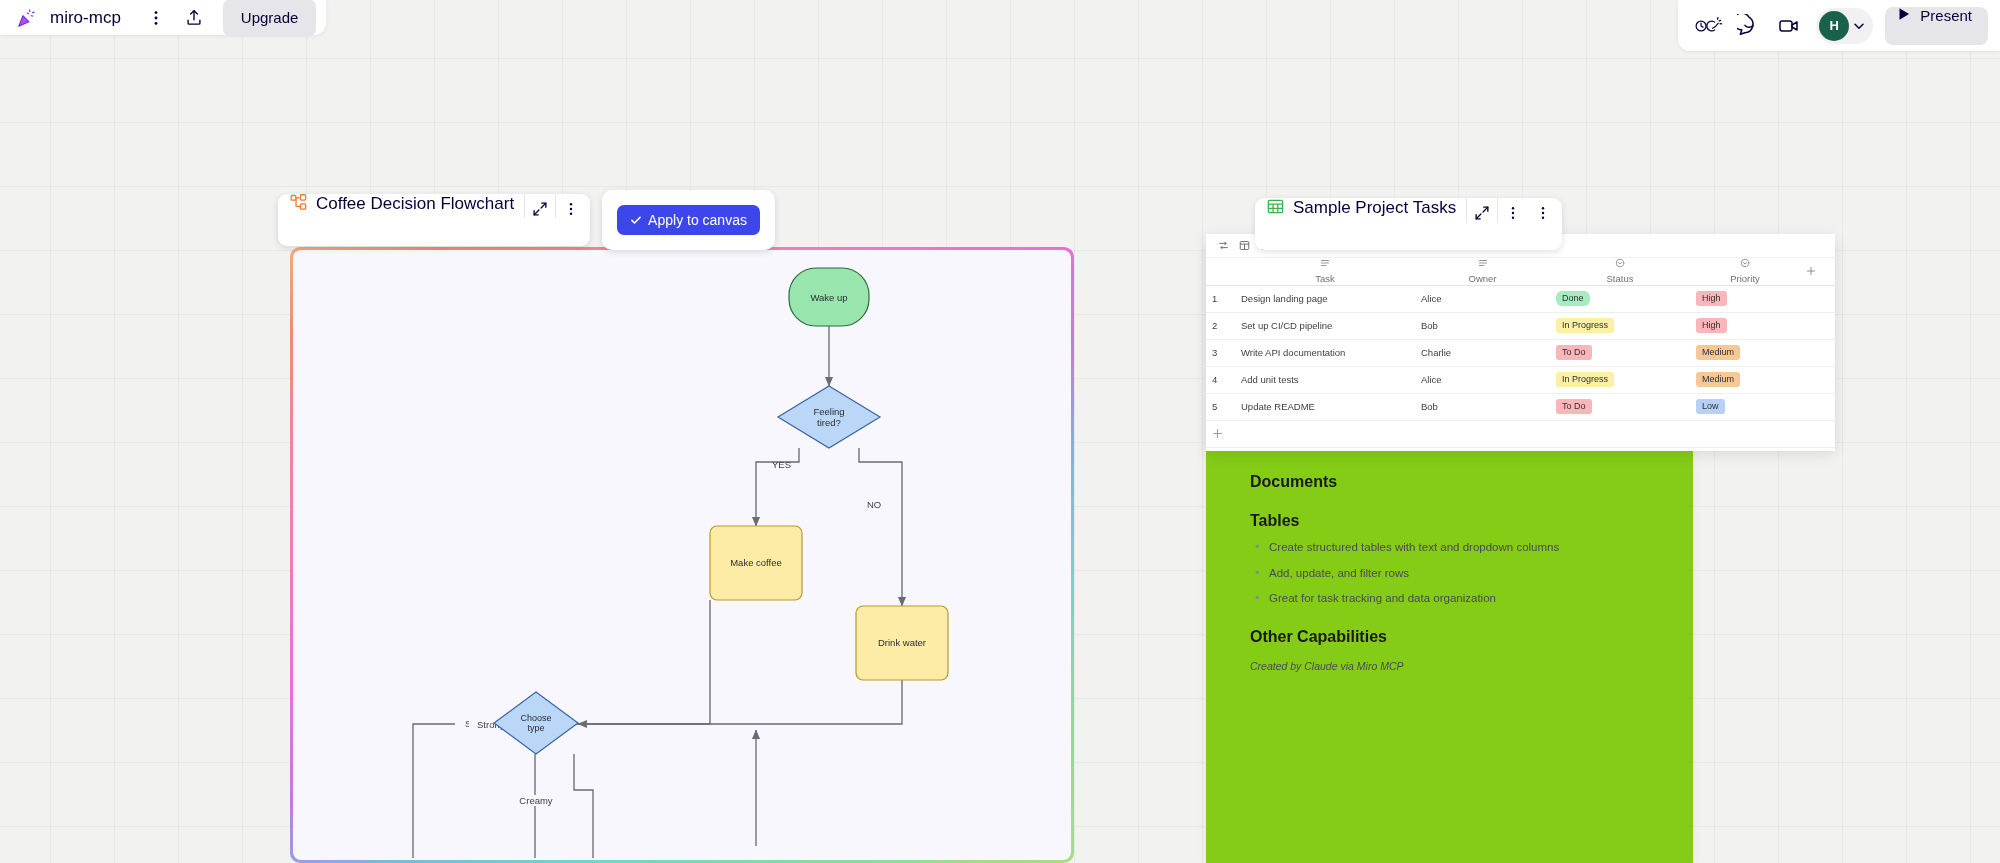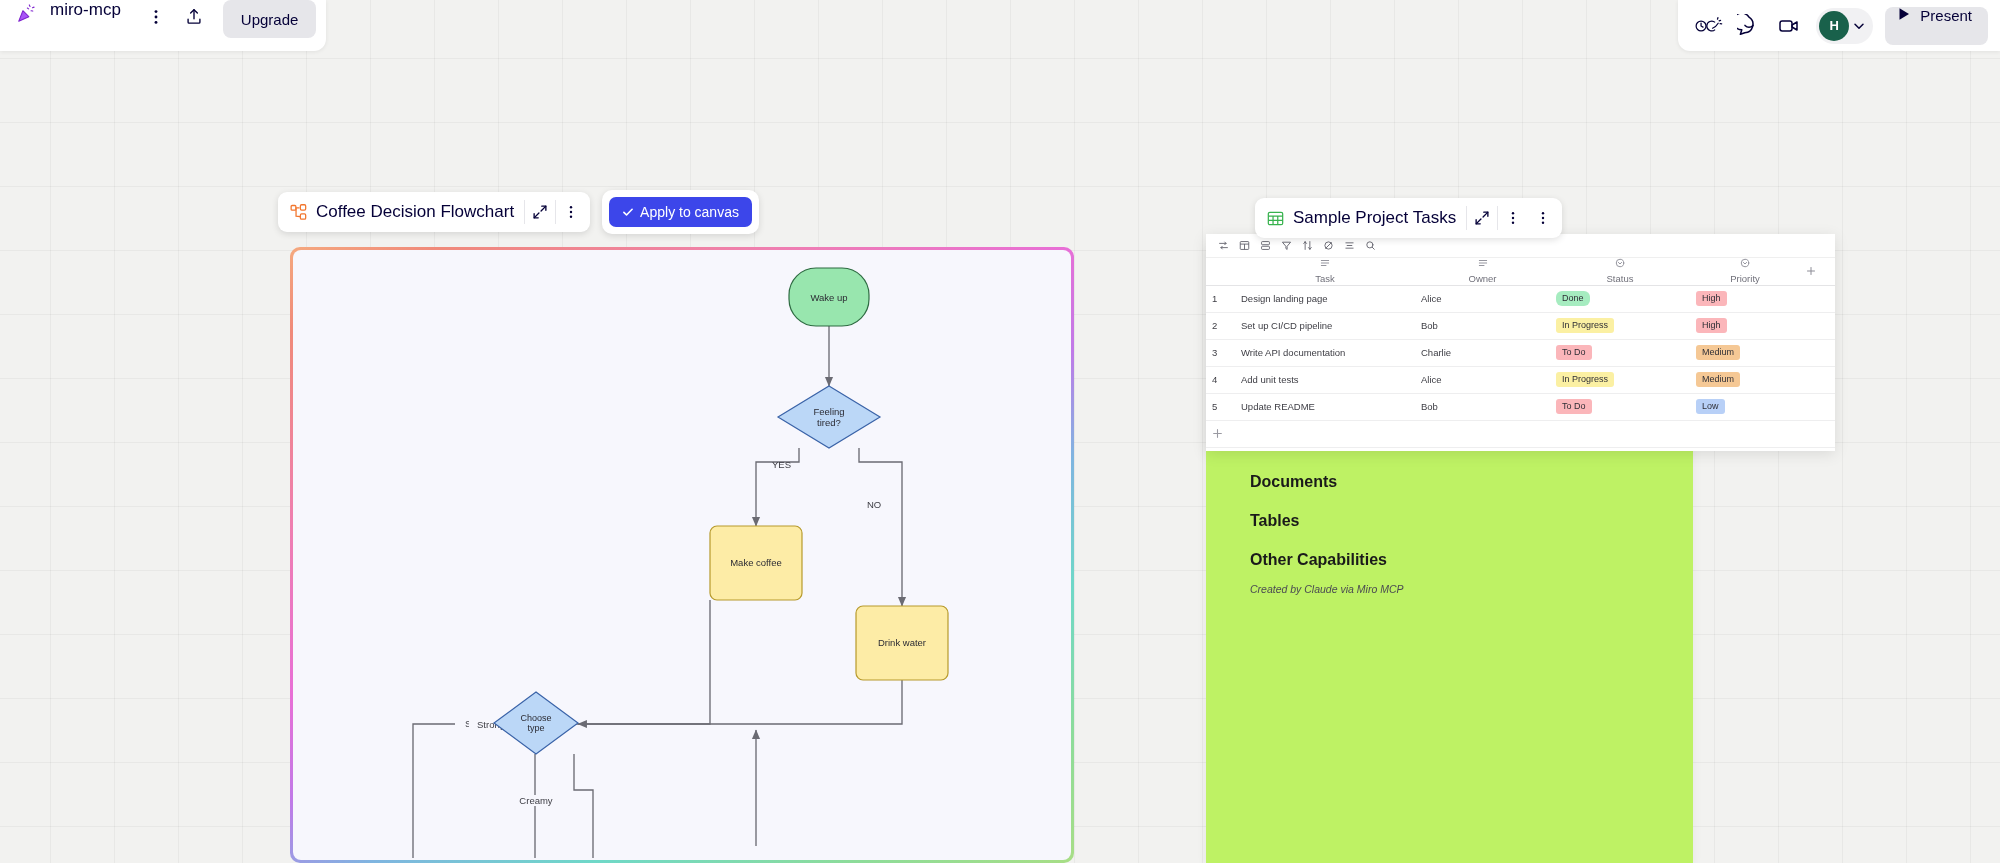--- a/index.html
+++ b/index.html
@@ -17,24 +17,24 @@
     background-image:
       linear-gradient(to right, rgba(0,0,0,0.045) 1px, transparent 1px),
       linear-gradient(to bottom, rgba(0,0,0,0.045) 1px, transparent 1px);
     background-size: 64px 64px;
     background-position: -14px -6px;
   }
 
   
   #topbar-left {
     position: absolute; left: 0; top: 0;
-    height: 51px;
+    height: 35px;
     background: #fff;
     border-radius: 0 0 12px 0;
-    display: flex; 
+    display: flex; align-items: center;
     padding: 0 10px 0 14px;
     gap: 4px;
     box-shadow: 0 1px 4px rgba(0,0,0,0.07);
     z-index: 40;
   }
   .app-logo { width: 26px; height: 26px; display:flex; align-items:center; justify-content:center; }
   .app-title {
     font-size: 17px; color: #050038; font-weight: 400;
     margin-left: 6px; margin-right: 14px; white-space: nowrap;
   }
@@ -104,49 +104,49 @@
 
   
   #flow-header {
     position: absolute; left: 278px; top: 190px;
     display: flex; align-items: center; gap: 0;
     z-index: 30;
   }
   .chip {
     background: #fff; border-radius: 9px;
     box-shadow: 0 2px 7px rgba(0,0,0,0.12);
-    display: flex; align-items: center;
-    height: 40px; padding: 0 4px 0 12px;
+    display: flex; 
+    height: 52px; padding: 0 4px 0 12px;
   }
   .chip-title {
     font-size: 17px; color: #050038; white-space: nowrap;
     margin-left: 9px; margin-right: 10px;
   }
   .chip-div { width:1px; height: 24px; background: #e6e6ea; }
   .chip-icon-btn {
     width: 30px; height: 30px; border-radius: 6px;
     display: flex; align-items: center; justify-content: center;
     cursor: pointer; background: transparent; border: none;
   }
   #apply-wrap {
     margin-left: 12px; background: #fff; border-radius: 10px;
-    padding: 7px; box-shadow: 0 2px 7px rgba(0,0,0,0.12);
+    padding: 15px; box-shadow: 0 2px 7px rgba(0,0,0,0.12);
   }
   #apply-btn {
     background: #3c46ea; color: #fff; border: none;
     border-radius: 7px; height: 30px; padding: 0 13px;
     font-size: 14px; font-family: inherit; cursor: pointer;
     display: flex; align-items: center; gap: 6px; white-space: nowrap;
   }
 
   
   #doc-panel {
     position: absolute; left: 1206px; top: 247px;
     width: 487px; height: 616px;
-    background: #bef264;
+    background: #84cc16;
     box-shadow: 0 2px 10px rgba(0,0,0,0.06);
     overflow: hidden;
     z-index: 6;
   }
   #doc-body { padding: 40px 44px 0 44px; position: relative; top: 186px; }
   .doc-h2 {
     font-size: 16px; font-weight: 700; color: #1a1a1a;
     margin: 0 0 9px 0;
   }
   .doc-h2.spaced { margin-top: 21px; }
@@ -393,20 +393,25 @@
     </button>
   </div>
 </div>
 
 <div id="doc-panel">
   <div id="doc-body">
 
     <h2 class="doc-h2">Documents</h2>
 
     <h2 class="doc-h2 spaced">Tables</h2>
+    <ul class="doc-ul">
+      <li>Create structured tables with text and dropdown columns</li>
+      <li>Add, update, and filter rows</li>
+      <li>Great for task tracking and data organization</li>
+    </ul>
 
     <h2 class="doc-h2 spaced">Other Capabilities</h2>
 
     <div class="doc-footer">Created by Claude via Miro MCP</div>
   </div>
 </div>
 
 <div id="table-header">
   <div class="chip">
     <span>

